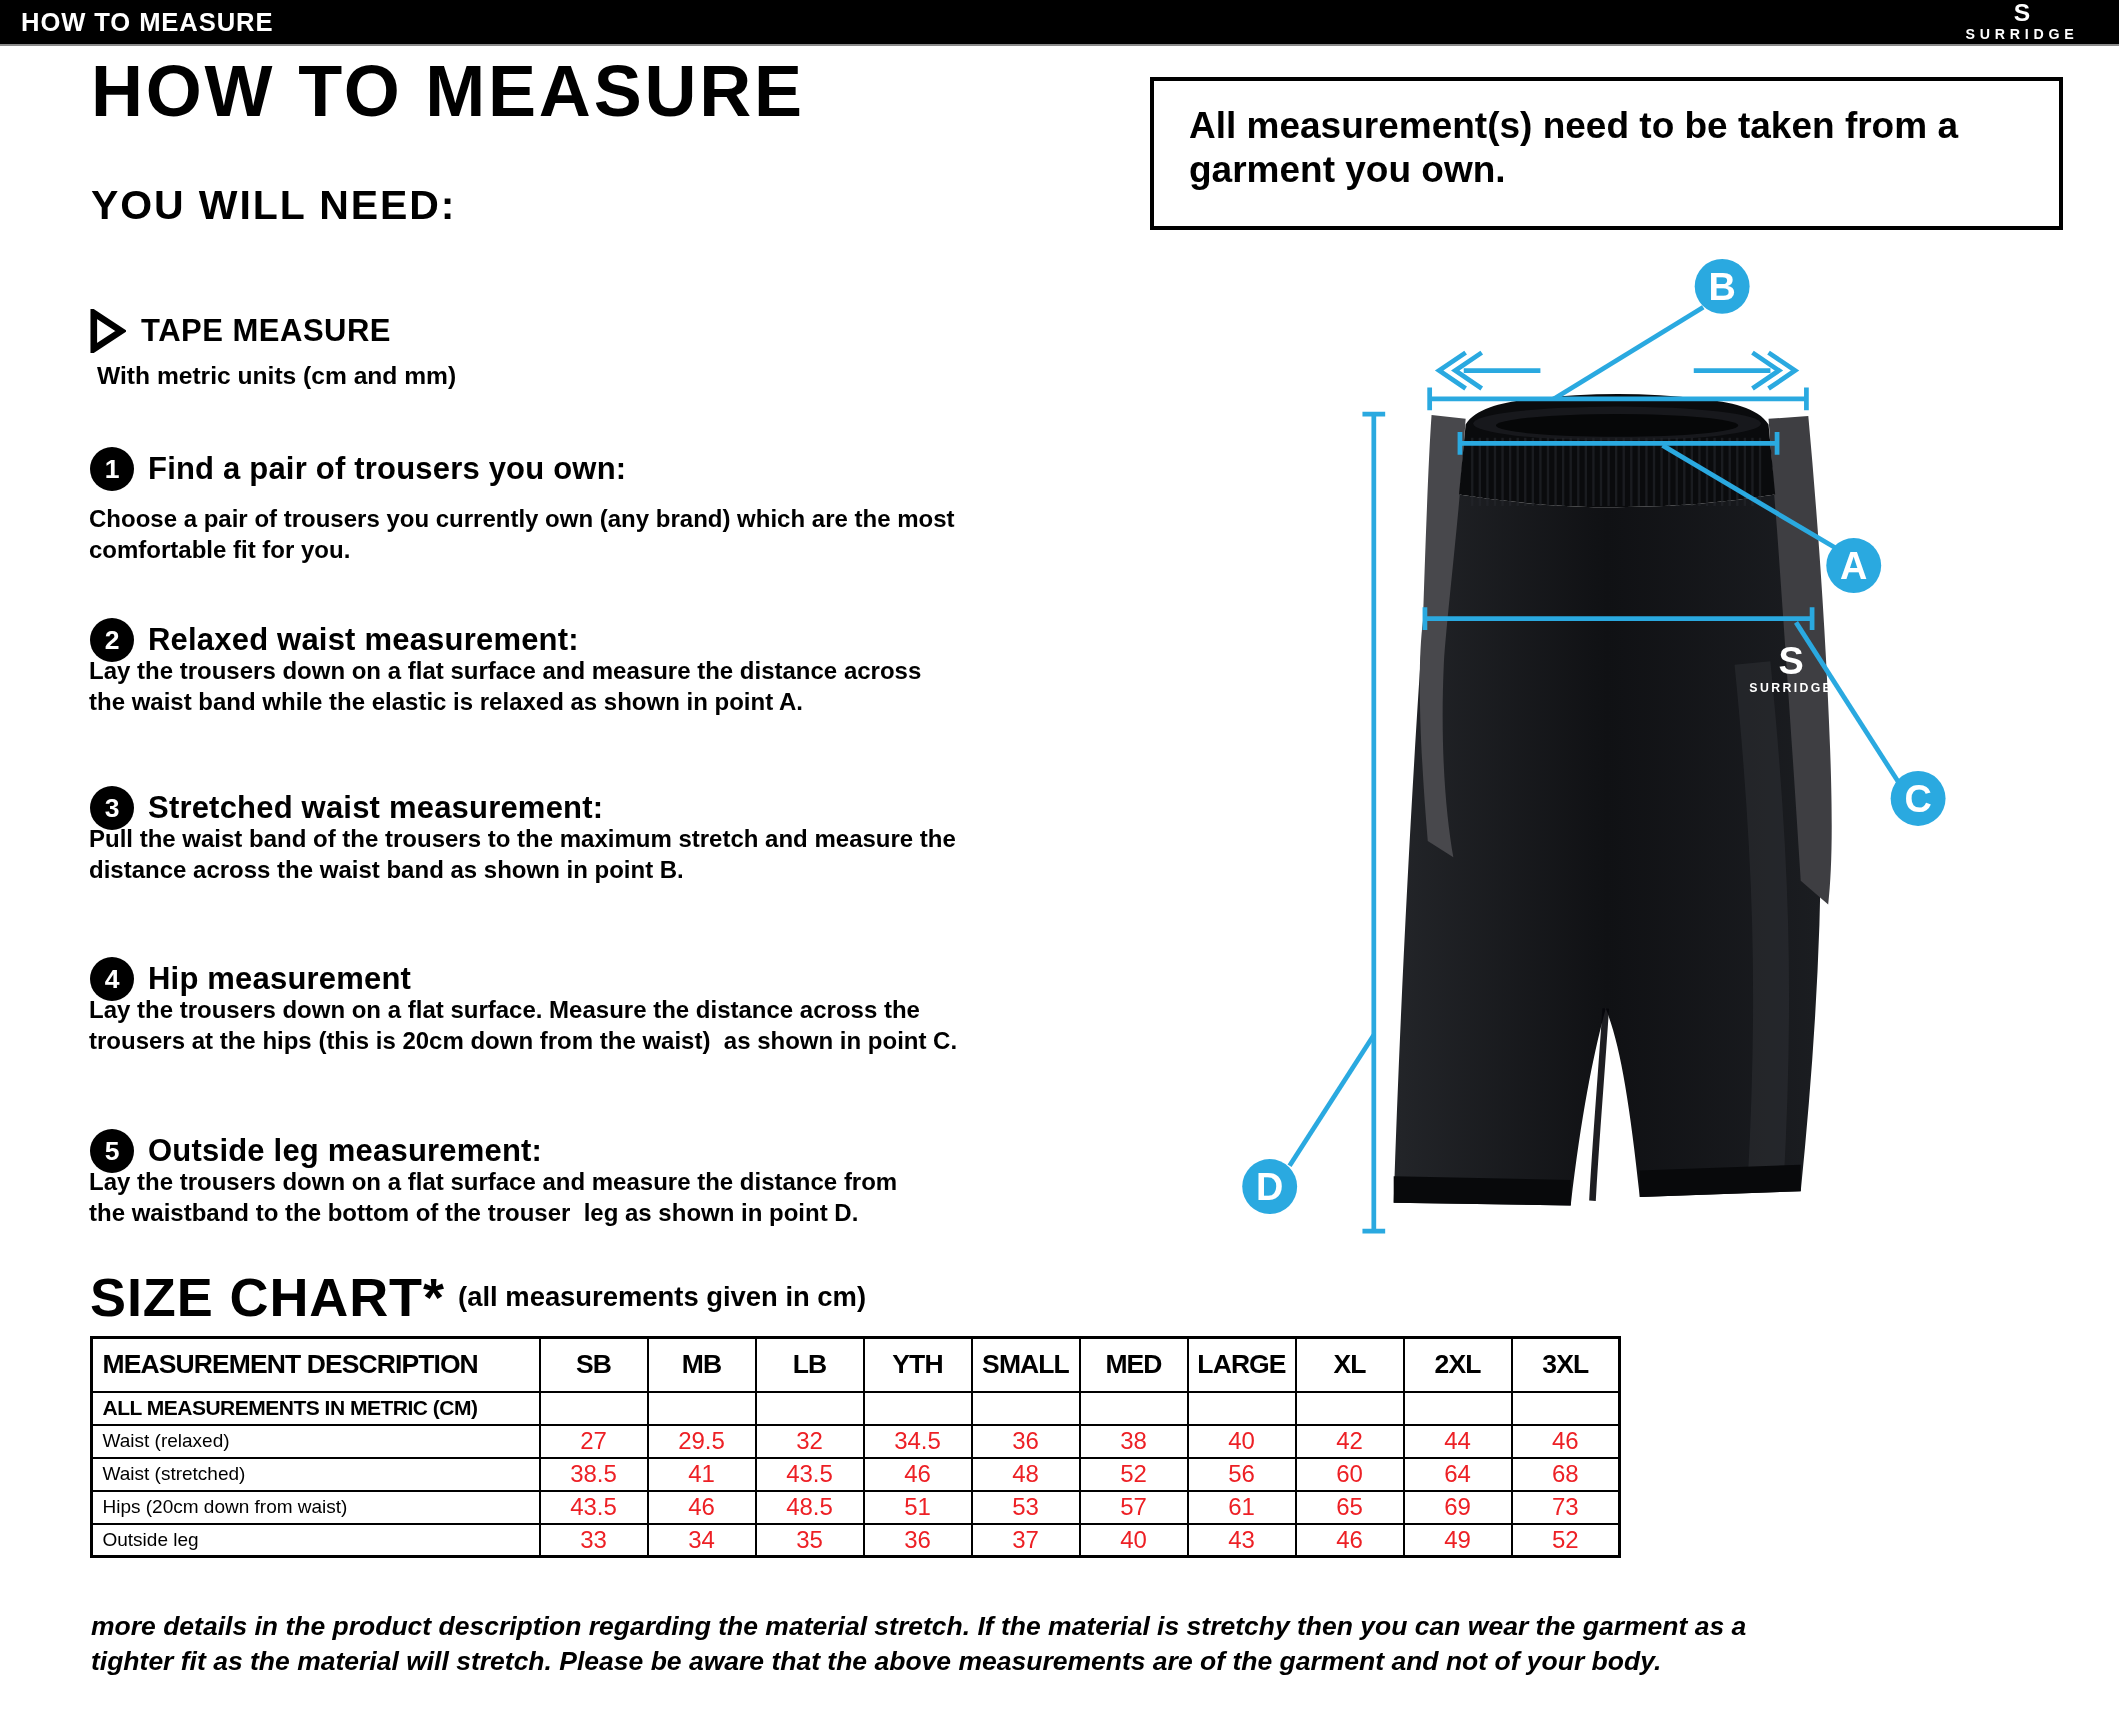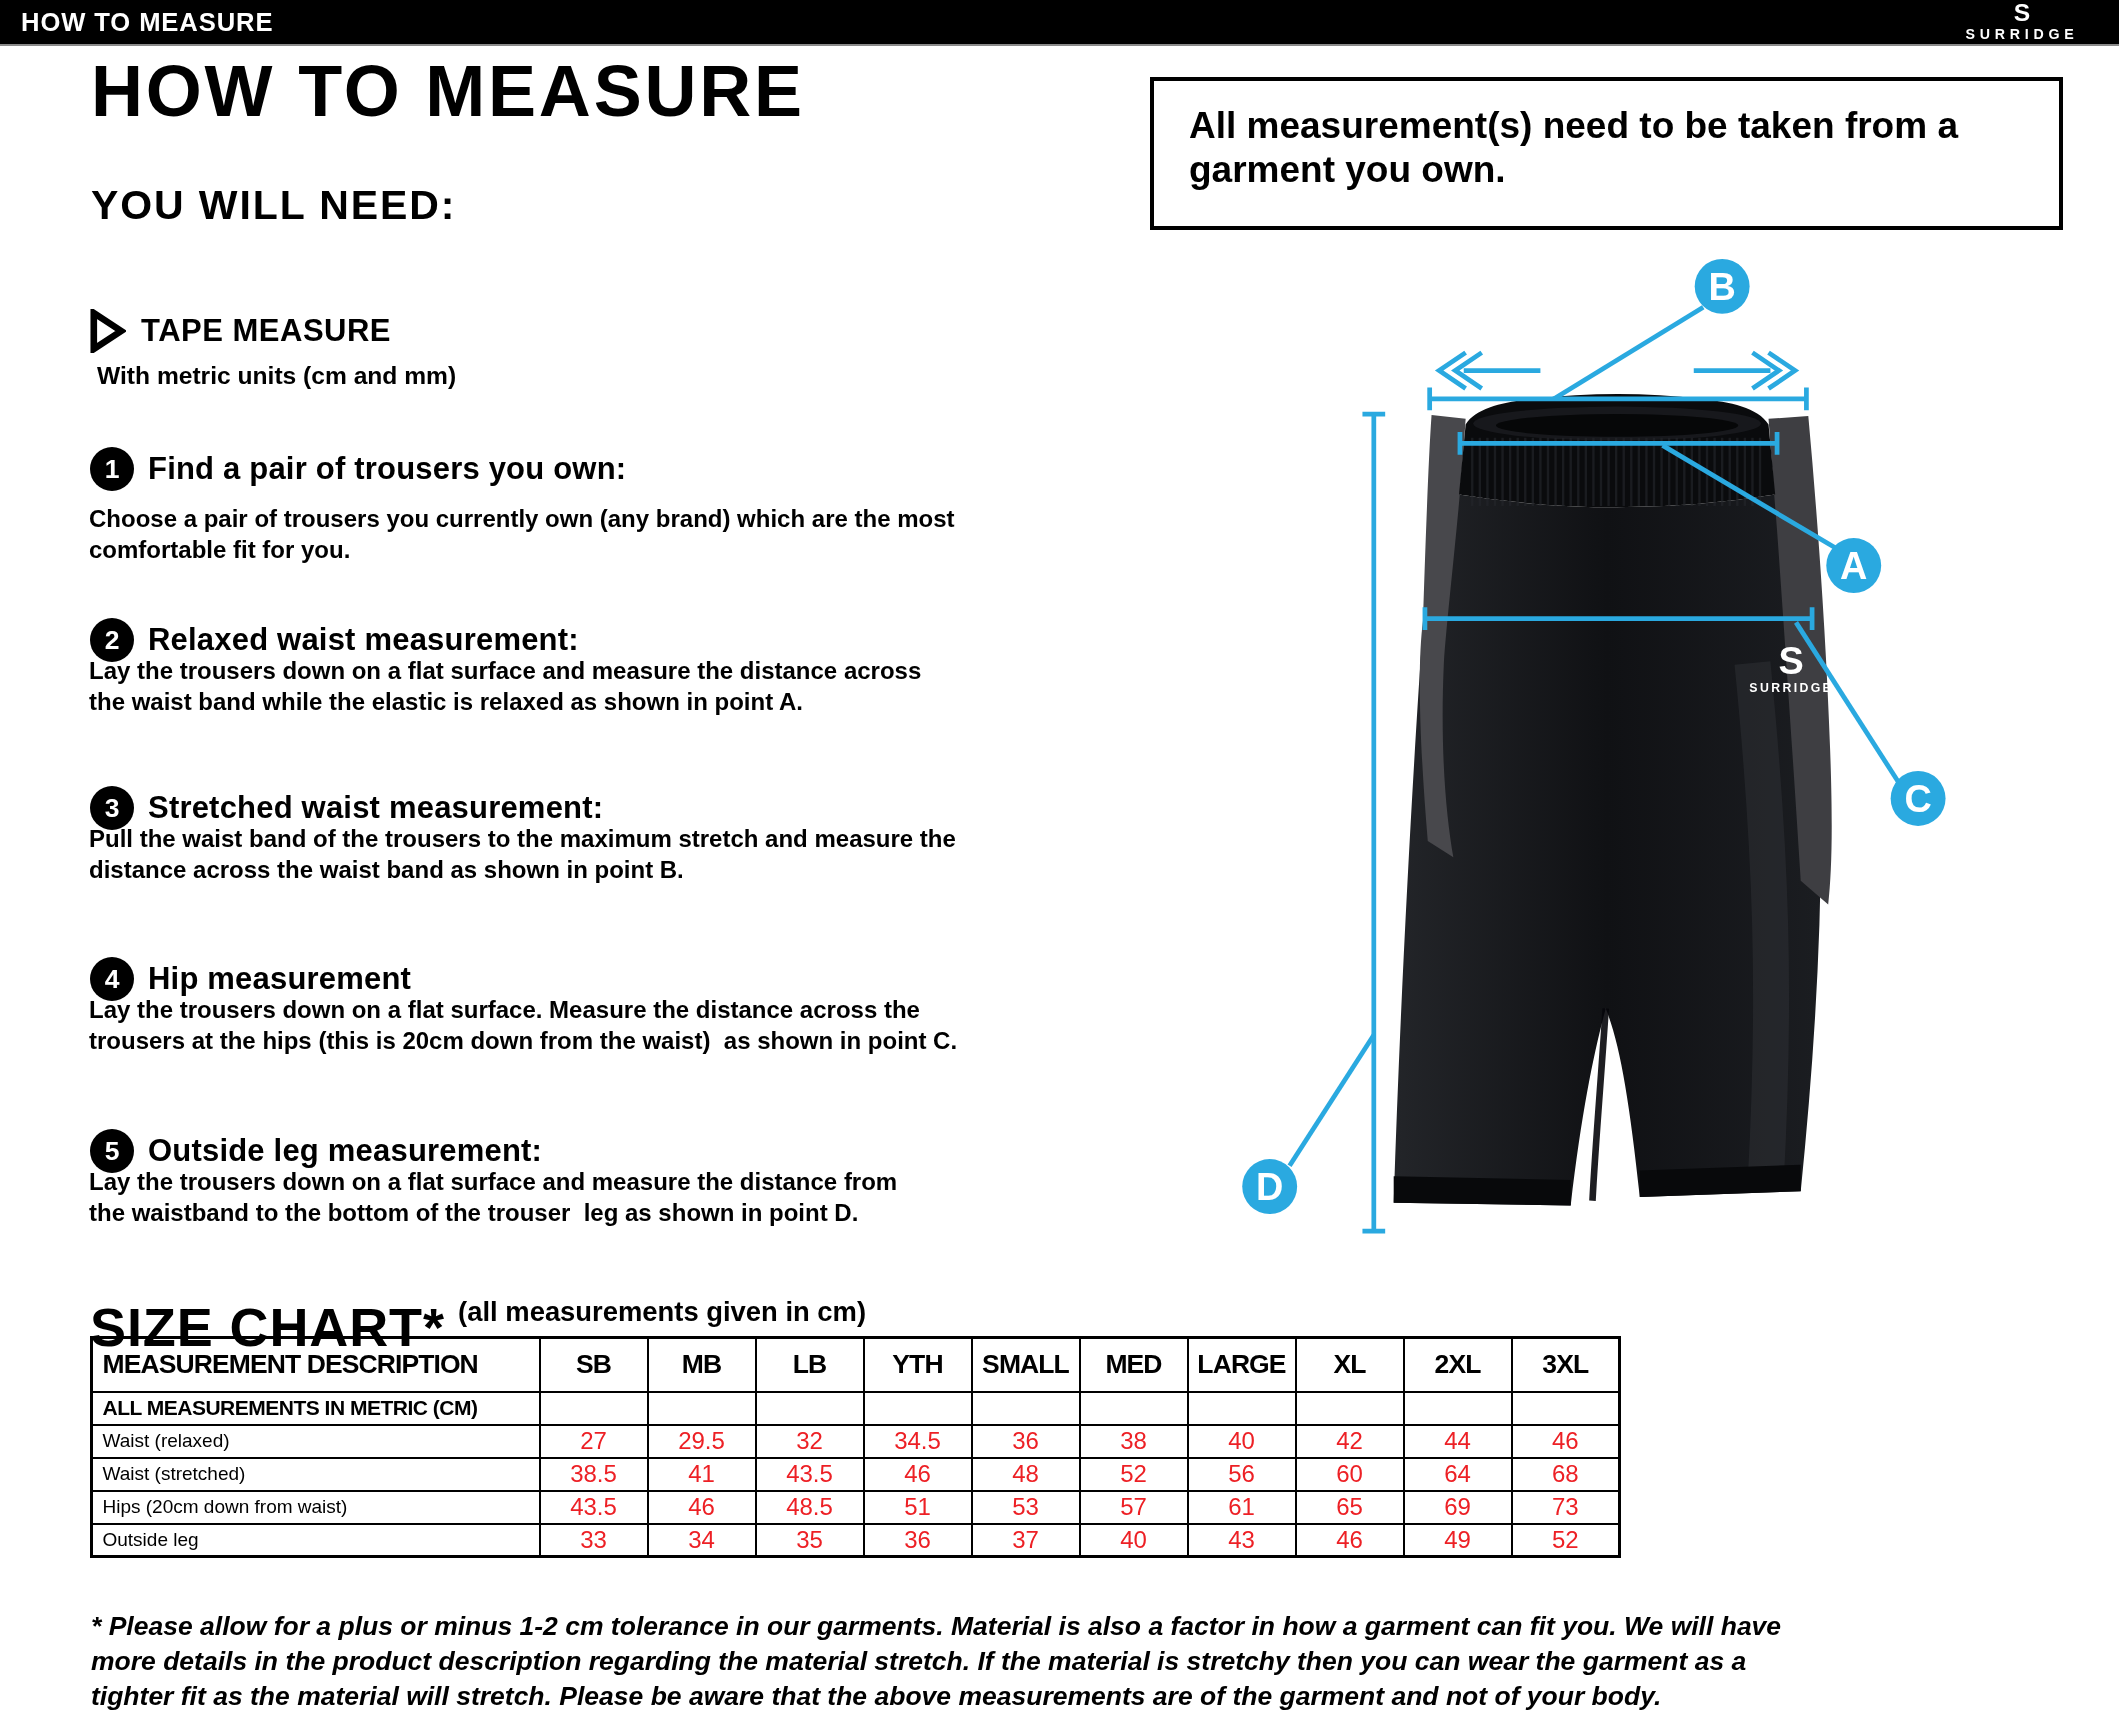--- a/index.html
+++ b/index.html
@@ -22,21 +22,21 @@
   .tape-label{font-size:31px;font-weight:700;letter-spacing:0.5px;}
   .tape-sub{position:absolute;left:97px;top:362px;font-size:24.6px;font-weight:700;}
   .step-head{position:absolute;left:90px;display:flex;align-items:center;gap:14px;}
   .step-num{width:44px;height:44px;border-radius:50%;background:#000;color:#fff;font-size:26.5px;font-weight:700;display:flex;align-items:center;justify-content:center;flex:0 0 auto;}
   .step-title{font-size:31px;font-weight:700;letter-spacing:0.2px;}
   .step-body{position:absolute;left:89px;font-size:24px;font-weight:700;line-height:31px;white-space:pre-wrap;width:1183px;}
   
   .note-box{position:absolute;left:1150px;top:77px;width:913px;height:153px;border:4.7px solid #000;box-sizing:border-box;}
   .note-text{margin:23px 0 0 35px;font-size:37px;font-weight:700;line-height:44px;white-space:pre-wrap;}
   
-  .size-chart-head{position:absolute;left:90px;top:1266px;display:flex;align-items:flex-start;margin-top:30px;}
+  .size-chart-head{position:absolute;left:90px;top:1266px;display:flex;align-items:center;}
   .size-chart-title{font-size:54px;font-weight:700;letter-spacing:0.9px;}
   .size-chart-sub{font-size:27.4px;font-weight:700;margin-left:13.2px;}
   table.size-table{position:absolute;left:90px;top:1336px;border-collapse:collapse;border:3.8px solid #000;table-layout:fixed;}
   .size-table th,.size-table td{border:2.8px solid #000;padding:0;box-sizing:border-box;}
   .size-table th.desc,.size-table td.desc{width:448px;text-align:left;padding-left:9.5px;}
   .size-table th.szc,.size-table td.szc{width:108px;text-align:center;}
   .size-table tr.hdr th{height:54px;font-size:26.5px;font-weight:700;letter-spacing:-0.9px;}
   .size-table tr.r td{height:33px;}
   .size-table td.metric{font-size:21px;font-weight:700;letter-spacing:-0.5px;}
   .size-table td.rowlab{font-size:19px;font-weight:400;}
@@ -304,17 +304,16 @@
         <td class="szc val">40</td>
         <td class="szc val">43</td>
         <td class="szc val">46</td>
         <td class="szc val">49</td>
         <td class="szc val">52</td>
       </tr>
     </tbody>
 </table>
 
 <div class="footer">
-  <div>* Please allow for a plus or minus 1-2 cm tolerance in our garments. Material is also a factor in how a garment can fit you. We will have</div>
   <div>more details in the product description regarding the material stretch.  If the material is stretchy then you can wear the garment as a</div>
   <div>tighter fit as the material will stretch.  Please be aware that the above measurements are of the garment and not of your body.</div>
 </div>
 
 
 </body></html>

